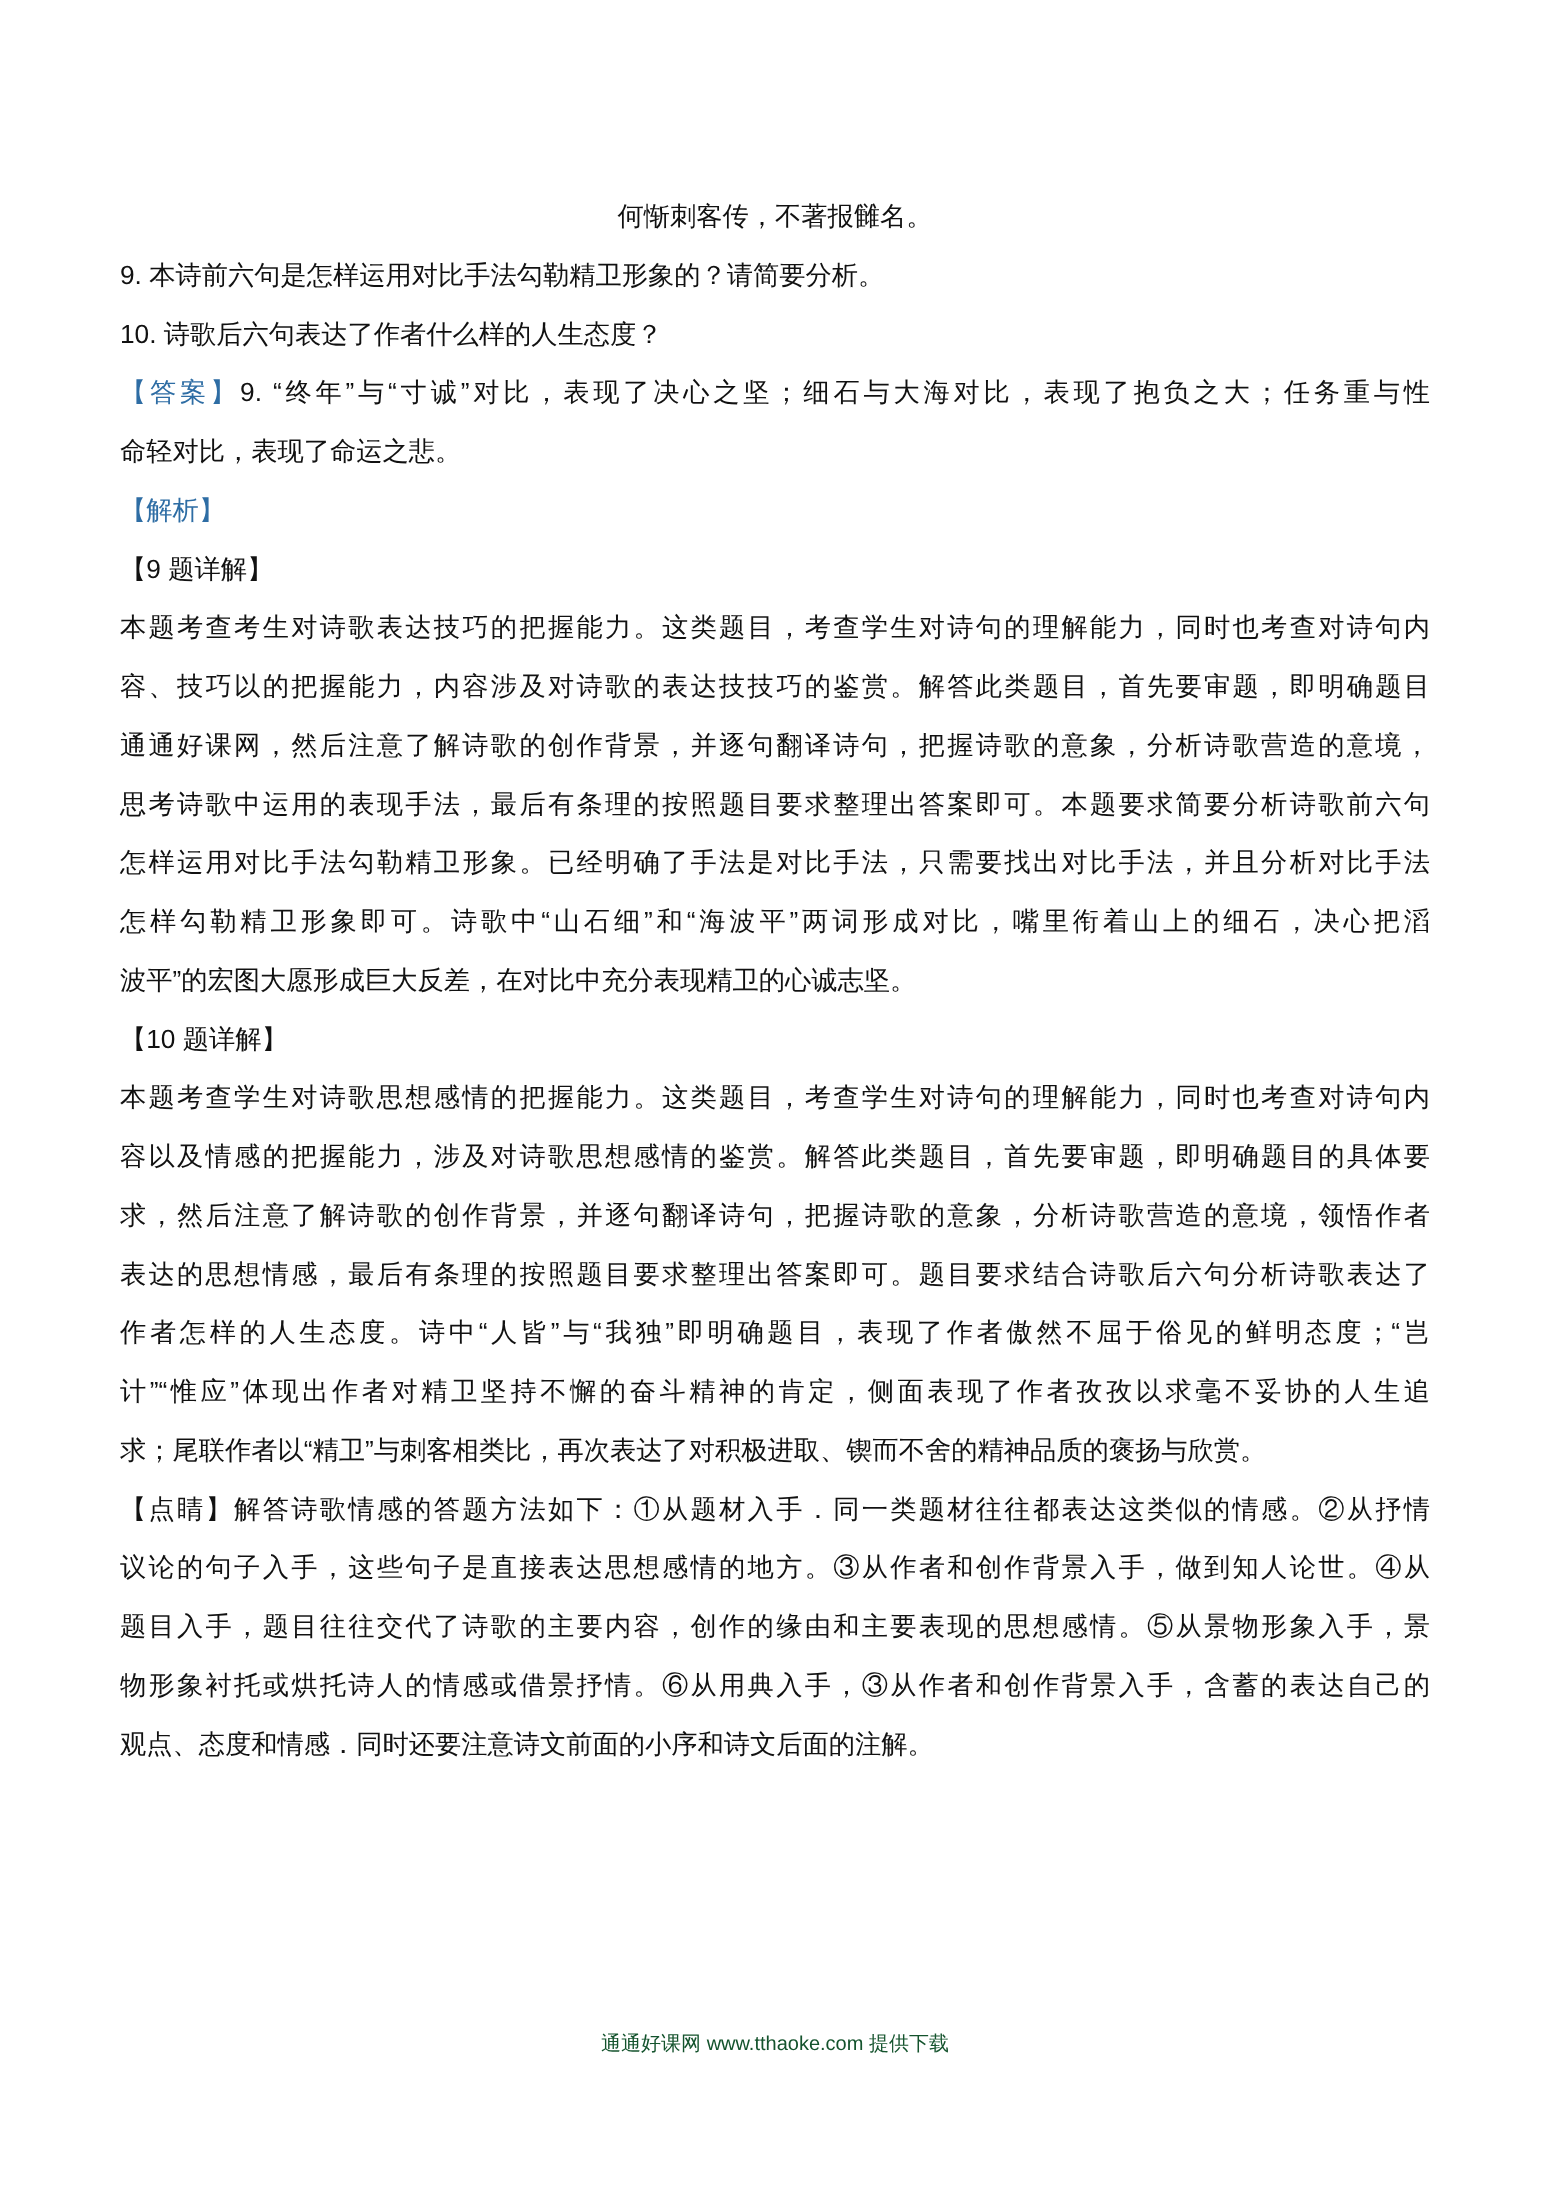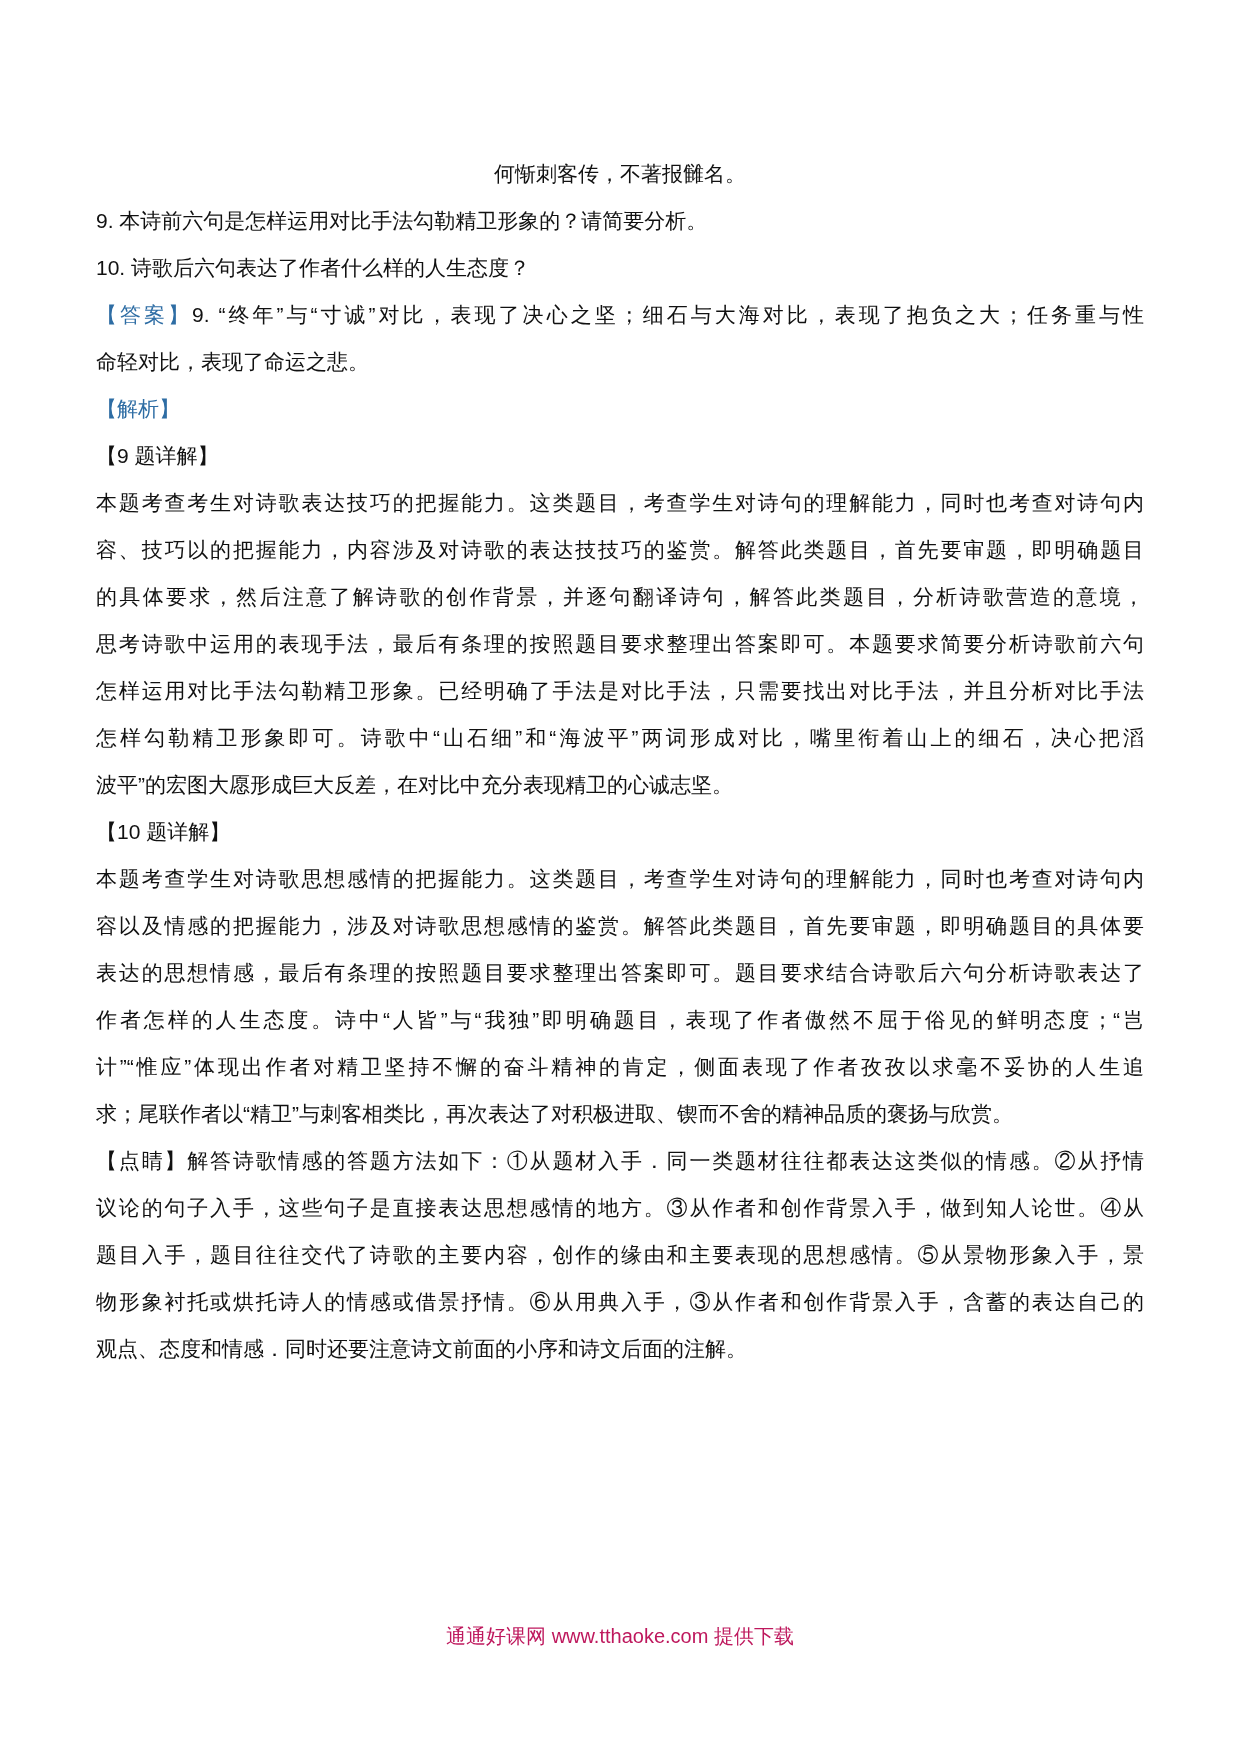--- a/index.html
+++ b/index.html
@@ -36,23 +36,23 @@
   [data-bind-lines] .pline:last-child {
     text-align-last: left;
   }
   .blue { color: #2e6da4; }
   .footer {
     position: absolute;
     top: 1622px;
     left: 0;
     width: 1240px;
     text-align: center;
-    font-size: 20px;
+    font-size: 16px;
     line-height: 28px;
-    color: #be185d;
+    color: #14532d;
   }
 </style>
 </head>
 <body>
 
 <div class="page">
   <div class="content">
 
     <div class="pline centered" data-bind="page.poem_line">何惭刺客传，不著报雠名。</div>
 
@@ -65,32 +65,33 @@
       <div class="pline" data-bind="page.answer.lines.1">命轻对比，表现了命运之悲。</div>
     </div>
 
     <div class="pline blue" data-bind="page.analysis_label">【解析】</div>
 
     <div class="pline" data-bind="page.q9_detail_label">【9 题详解】</div>
 
     <div data-bind-lines="page.q9_detail_lines">
         <div class="pline">本题考查考生对诗歌表达技巧的把握能力。这类题目，考查学生对诗句的理解能力，同时也考查对诗句内</div>
         <div class="pline">容、技巧以的把握能力，内容涉及对诗歌的表达技技巧的鉴赏。解答此类题目，首先要审题，即明确题目</div>
-        <div class="pline">的具体要求，然后注意了解诗歌的创作背景，并逐句翻译诗句，解答此类题目，分析诗歌营造的意境，</div>
+        <div class="pline">通通好课网，然后注意了解诗歌的创作背景，并逐句翻译诗句，把握诗歌的意象，分析诗歌营造的意境，</div>
         <div class="pline">思考诗歌中运用的表现手法，最后有条理的按照题目要求整理出答案即可。本题要求简要分析诗歌前六句</div>
         <div class="pline">怎样运用对比手法勾勒精卫形象。已经明确了手法是对比手法，只需要找出对比手法，并且分析对比手法</div>
         <div class="pline">怎样勾勒精卫形象即可。诗歌中“山石细”和“海波平”两词形成对比，嘴里衔着山上的细石，决心把滔</div>
         <div class="pline">波平”的宏图大愿形成巨大反差，在对比中充分表现精卫的心诚志坚。</div>
       </div>
 
     <div class="pline" data-bind="page.q10_detail_label">【10 题详解】</div>
 
     <div data-bind-lines="page.q10_detail_lines">
         <div class="pline">本题考查学生对诗歌思想感情的把握能力。这类题目，考查学生对诗句的理解能力，同时也考查对诗句内</div>
         <div class="pline">容以及情感的把握能力，涉及对诗歌思想感情的鉴赏。解答此类题目，首先要审题，即明确题目的具体要</div>
+        <div class="pline">求，然后注意了解诗歌的创作背景，并逐句翻译诗句，把握诗歌的意象，分析诗歌营造的意境，领悟作者</div>
         <div class="pline">表达的思想情感，最后有条理的按照题目要求整理出答案即可。题目要求结合诗歌后六句分析诗歌表达了</div>
         <div class="pline">作者怎样的人生态度。诗中“人皆”与“我独”即明确题目，表现了作者傲然不屈于俗见的鲜明态度；“岂</div>
         <div class="pline">计”“惟应”体现出作者对精卫坚持不懈的奋斗精神的肯定，侧面表现了作者孜孜以求毫不妥协的人生追</div>
         <div class="pline">求；尾联作者以“精卫”与刺客相类比，再次表达了对积极进取、锲而不舍的精神品质的褒扬与欣赏。</div>
       </div>
 
     <div data-bind-lines="page.tips_lines">
         <div class="pline">【点睛】解答诗歌情感的答题方法如下：①从题材入手．同一类题材往往都表达这类似的情感。②从抒情</div>
         <div class="pline">议论的句子入手，这些句子是直接表达思想感情的地方。③从作者和创作背景入手，做到知人论世。④从</div>
         <div class="pline">题目入手，题目往往交代了诗歌的主要内容，创作的缘由和主要表现的思想感情。⑤从景物形象入手，景</div>

